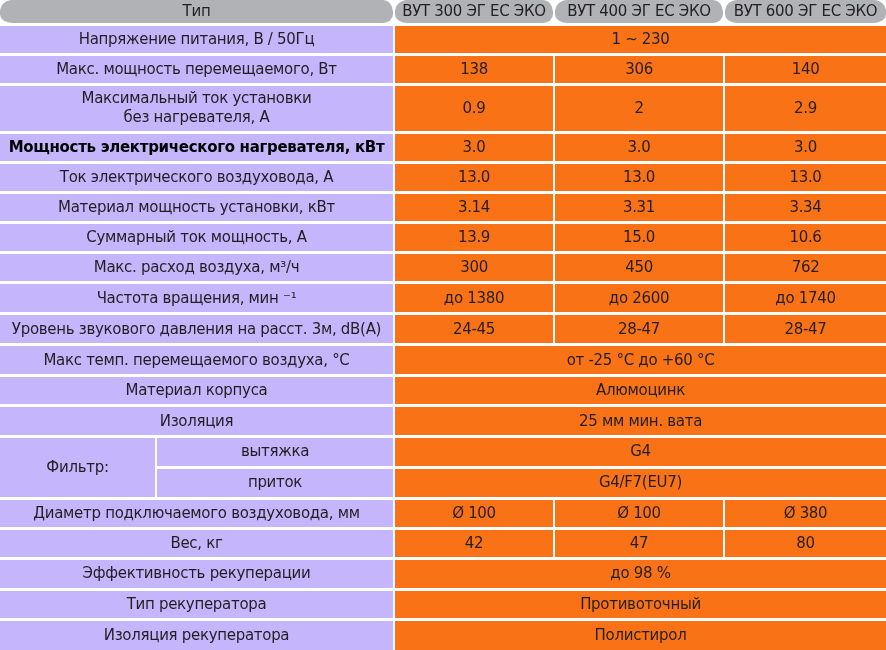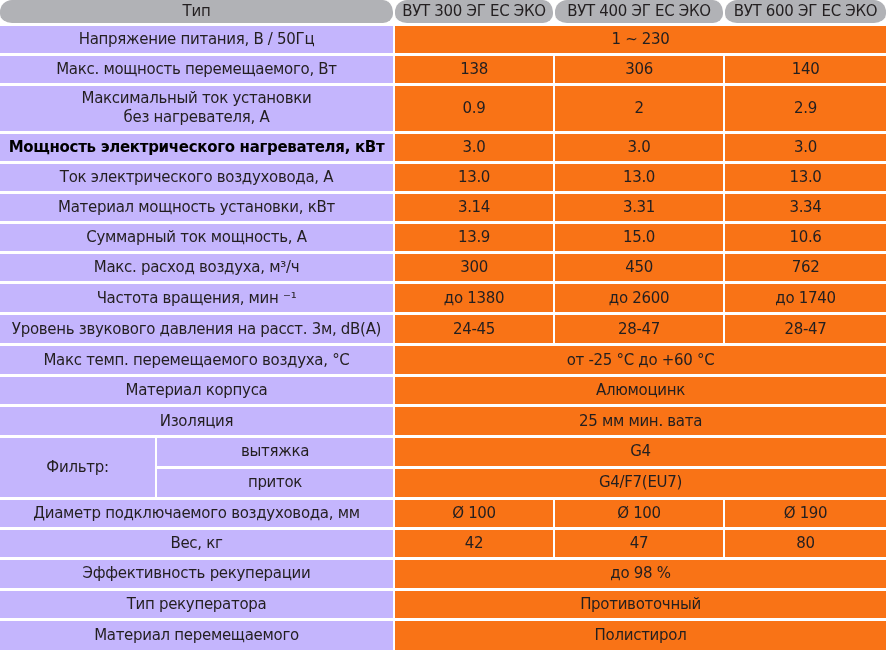--- a/index.html
+++ b/index.html
@@ -150,38 +150,38 @@
 
   <tr style="height:30px">
     <td class="lbl">приток</td>
     <td class="val" colspan="3">G4/F7(EU7)</td>
   </tr>
 
   <tr style="height:29px">
     <td class="lbl" colspan="2">Диаметр подключаемого воздуховода, мм</td>
     <td class="val">Ø 100</td>
     <td class="val">Ø 100</td>
-    <td class="val">Ø 190</td>
+    <td class="val">Ø 380</td>
   </tr>
 
   <tr style="height:29px">
     <td class="lbl" colspan="2">Вес, кг</td>
     <td class="val">42</td>
     <td class="val">47</td>
     <td class="val">80</td>
   </tr>
 
   <tr style="height:30px">
     <td class="lbl" colspan="2">Эффективность рекуперации</td>
     <td class="val" colspan="3">до 98 %</td>
   </tr>
 
   <tr style="height:29px">
     <td class="lbl" colspan="2">Тип рекуператора</td>
     <td class="val" colspan="3">Противоточный</td>
   </tr>
 
   <tr style="height:28px">
-    <td class="lbl" colspan="2">Материал перемещаемого</td>
+    <td class="lbl" colspan="2">Изоляция рекуператора</td>
     <td class="val" colspan="3">Полистирол</td>
   </tr>
 </tbody>
   </table>
 
 </body></html>

